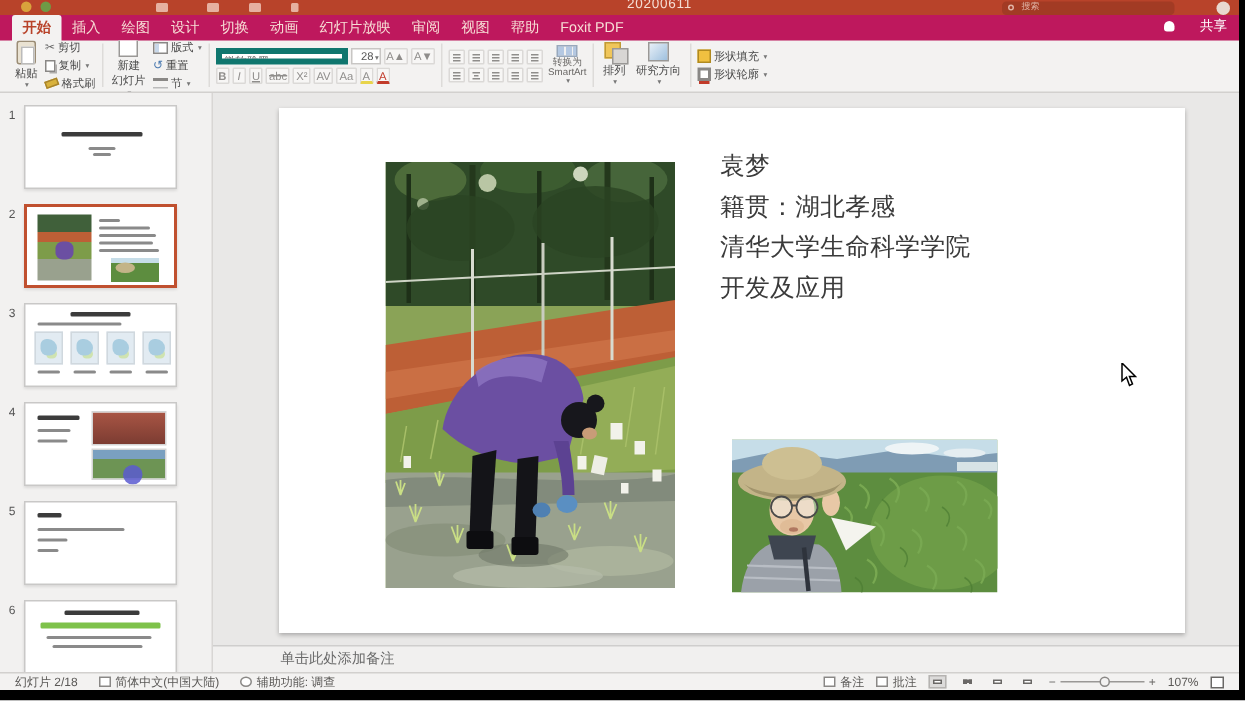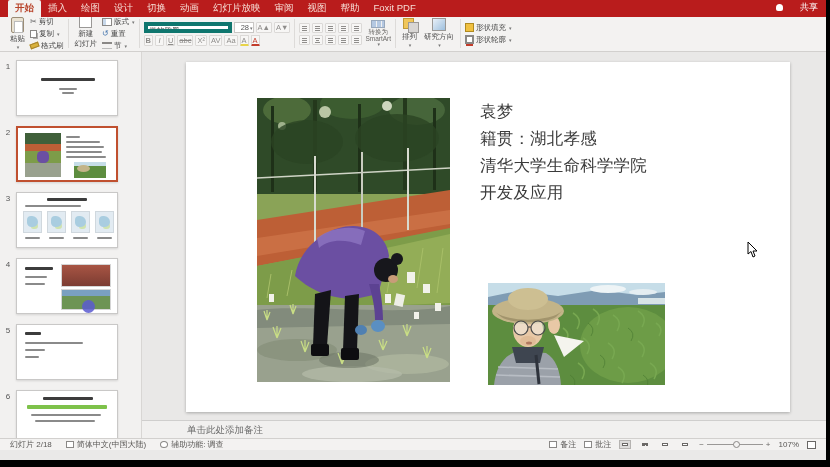--- a/index.html
+++ b/index.html
@@ -12,21 +12,21 @@
   .qat { position:absolute; top:2px; width:8px; height:6px; background:rgba(255,235,225,.65); border-radius:1px; }
   .dotA { position:absolute; top:1px; left:14px; width:7px; height:7px; border-radius:50%; background:#d9a43c; }
   .dotB { position:absolute; top:1px; left:27px; width:7px; height:7px; border-radius:50%; background:#6f9a46; }
   .filename { position:absolute; top:-3px; left:418px; color:#f5ddd4; font-size:9px; letter-spacing:.5px; }
   .search-pill { position:absolute; top:1px; left:668px; width:115px; height:9px; background:#a23b24; border-radius:3px;
                  color:#e0b3a5; font-size:6px; line-height:9px; padding-left:13px; overflow:hidden; }
   .search-pill .mag { position:absolute; left:4px; top:2px; width:4px; height:4px; border:1px solid #e0b3a5; border-radius:50%; }
   .avatarblob { position:absolute; top:1px; right:6px; width:9px; height:9px; border-radius:50%; background:#e8d9cf; }
 
   
-  .tabsrow { position:relative; height:17px; background:#b91c1c; display:flex; align-items:flex-start; padding-left:8px; }
+  .tabsrow { position:relative; height:17px; background:#be185d; display:flex; align-items:center; padding-left:8px; }
   .tab { color:#f7ddd5; font-size:9.5px; padding:2px 7px 3px; white-space:nowrap; cursor:default; }
   .tab.sel { background:#f3f2f1; color:#b8432a; border-radius:2px 2px 0 0; font-weight:bold; }
   .share { position:absolute; right:8px; bottom:3px; color:#fff; font-size:9px; display:flex; align-items:center; gap:17px; }
   .share .pico { width:7px; height:7px; border-radius:50% 50% 2px 2px; background:#fff; }
 
   
   .ribbon { height:35px; background:#f3f2f1; border-bottom:1px solid #d2d0ce; display:flex; align-items:stretch;
             padding:2px 2px 3px 4px; font-size:7.5px; color:#4a4a4a; overflow:hidden; }
   .rgroup { display:flex; align-items:center; gap:3px; padding:0 4px; border-right:1px solid #dddbd9; }
   .bigbtn { display:flex; flex-direction:column; align-items:center; justify-content:center; gap:2px; padding:0 2px; text-align:center; line-height:1.05; white-space:nowrap; }
@@ -87,21 +87,21 @@
   .map { position:absolute; top:18px; width:19px; height:22px; background:#e2ebf2; border:1px solid #d0d8de; }
   .map::after { content:""; position:absolute; left:3px; top:4px; width:11px; height:11px; background:#a9cde0; border-radius:40% 60% 50% 45%; box-shadow:2px 4px 0 -2px #cfe3b0; }
   .ph { position:absolute; border:1px solid #d5d5d5; }
   .ph.red { background:linear-gradient(#a85544,#7c3c32); }
   .ph.grn { background:linear-gradient(#7aa0c0 0 30%, #6d9454 30%); }
   .ph.grn::after { content:""; position:absolute; left:42%; bottom:-20%; width:13px; height:13px; border-radius:50%; background:#5a5ad0; opacity:.85; }
   .hl { position:absolute; background:#7ec24a; height:4px; border-radius:1px; }
 
   .editwrap { flex:1; position:relative; background:#e9e8e7; }
   .slide { position:absolute; left:44px; top:10px; width:604px; height:350px; background:#fff; box-shadow:0 1px 3px rgba(0,0,0,.28); }
-  .slidetext { position:absolute; left:294px; top:36px; width:290px; font-size:16.5px; line-height:27px; color:#3b3b3b; font-weight:500; letter-spacing:.2px; }
+  .slidetext { position:absolute; left:294px; top:26px; width:290px; font-size:16.5px; line-height:27px; color:#3b3b3b; font-weight:500; letter-spacing:.2px; }
   .photo-main { position:absolute; left:71px; top:36px; width:193px; height:284px; }
   .photo-selfie { position:absolute; left:302px; top:221px; width:177px; height:102px; }
   .photo-main svg, .photo-selfie svg { width:100%; height:100%; display:block; }
   .notesbar { position:absolute; left:0; right:0; bottom:0; height:18px; background:#f1f0ef; border-top:1px solid #cfcecd;
               color:#6a6a6a; font-size:9.5px; line-height:17px; padding-left:45px; }
 
   
   .statusbar { height:12px; background:#f3f2f1; border-top:1px solid #d2d0ce; display:flex; align-items:center;
                font-size:8px; color:#5a5856; padding:0 10px; gap:14px; }
   .sbright { margin-left:auto; display:flex; align-items:center; gap:8px; }
@@ -116,20 +116,34 @@
   .fitic { width:9px; height:8px; border:1px solid #6a6866; position:relative; background:#fff; }
 
   .cursor { position:absolute; left:747px; top:242px; width:11px; height:16px; z-index:50; }
 </style>
 </head>
 <body>
 
 <div class="app">
  <div class="screen">
 
+  <div class="titlebar">
+    <div class="dotA"></div>
+    <div class="dotB"></div>
+    <div class="qat" style="left:104px"></div>
+    <div class="qat" style="left:138px"></div>
+    <div class="qat" style="left:166px"></div>
+    <div class="qat" style="left:194px; width:5px"></div>
+    <div class="filename">20200611</div>
+    <div class="search-pill">
+      <span class="mag"></span>
+      <span>搜索</span>
+    </div>
+    <div class="avatarblob"></div>
+  </div>
 
   <div class="tabsrow">
     <div class="tab sel">开始</div>
     <div class="tab">插入</div>
     <div class="tab">绘图</div>
     <div class="tab">设计</div>
     <div class="tab">切换</div>
     <div class="tab">动画</div>
     <div class="tab">幻灯片放映</div>
     <div class="tab">审阅</div>

